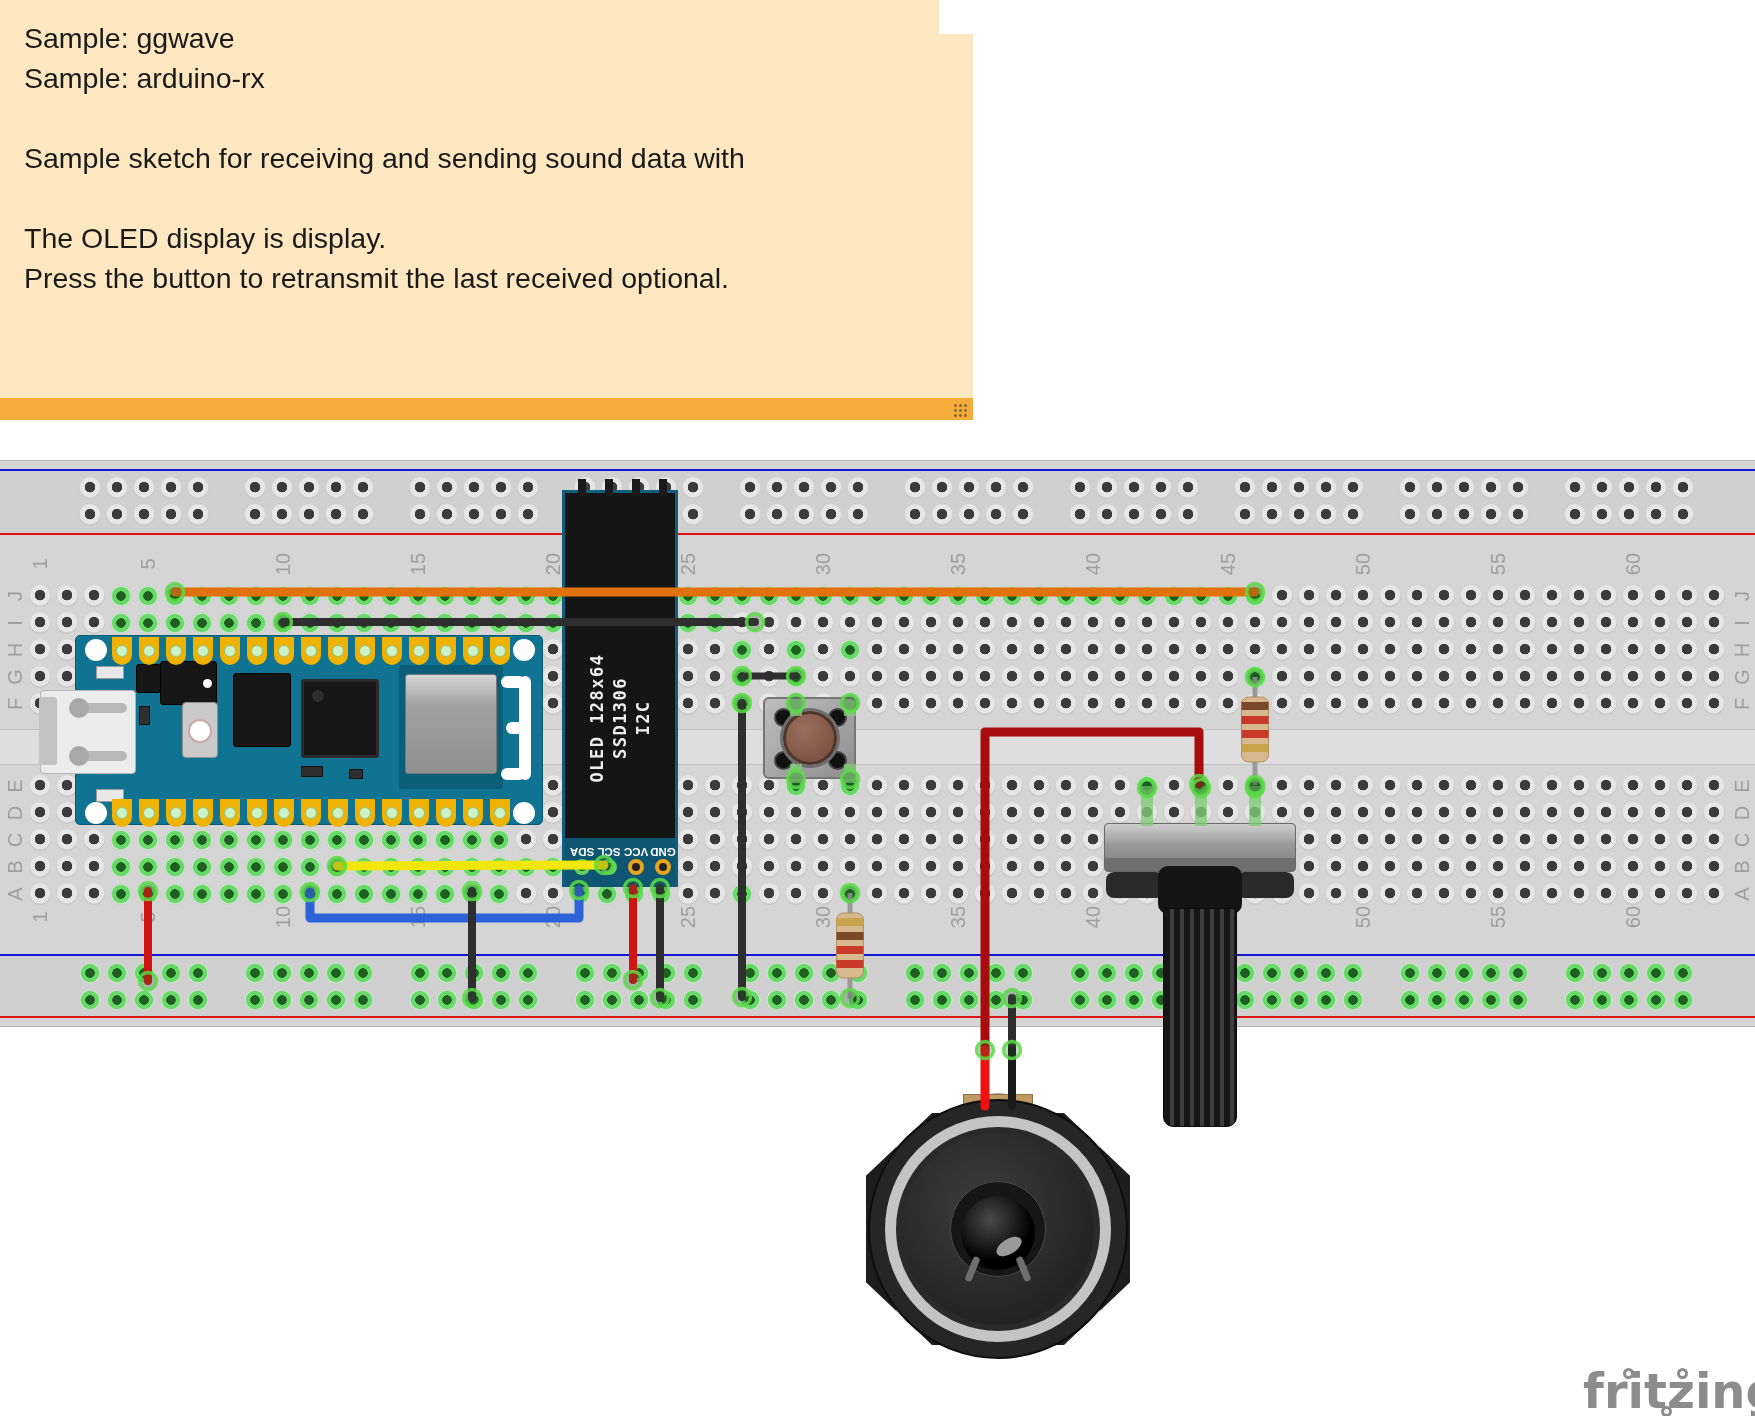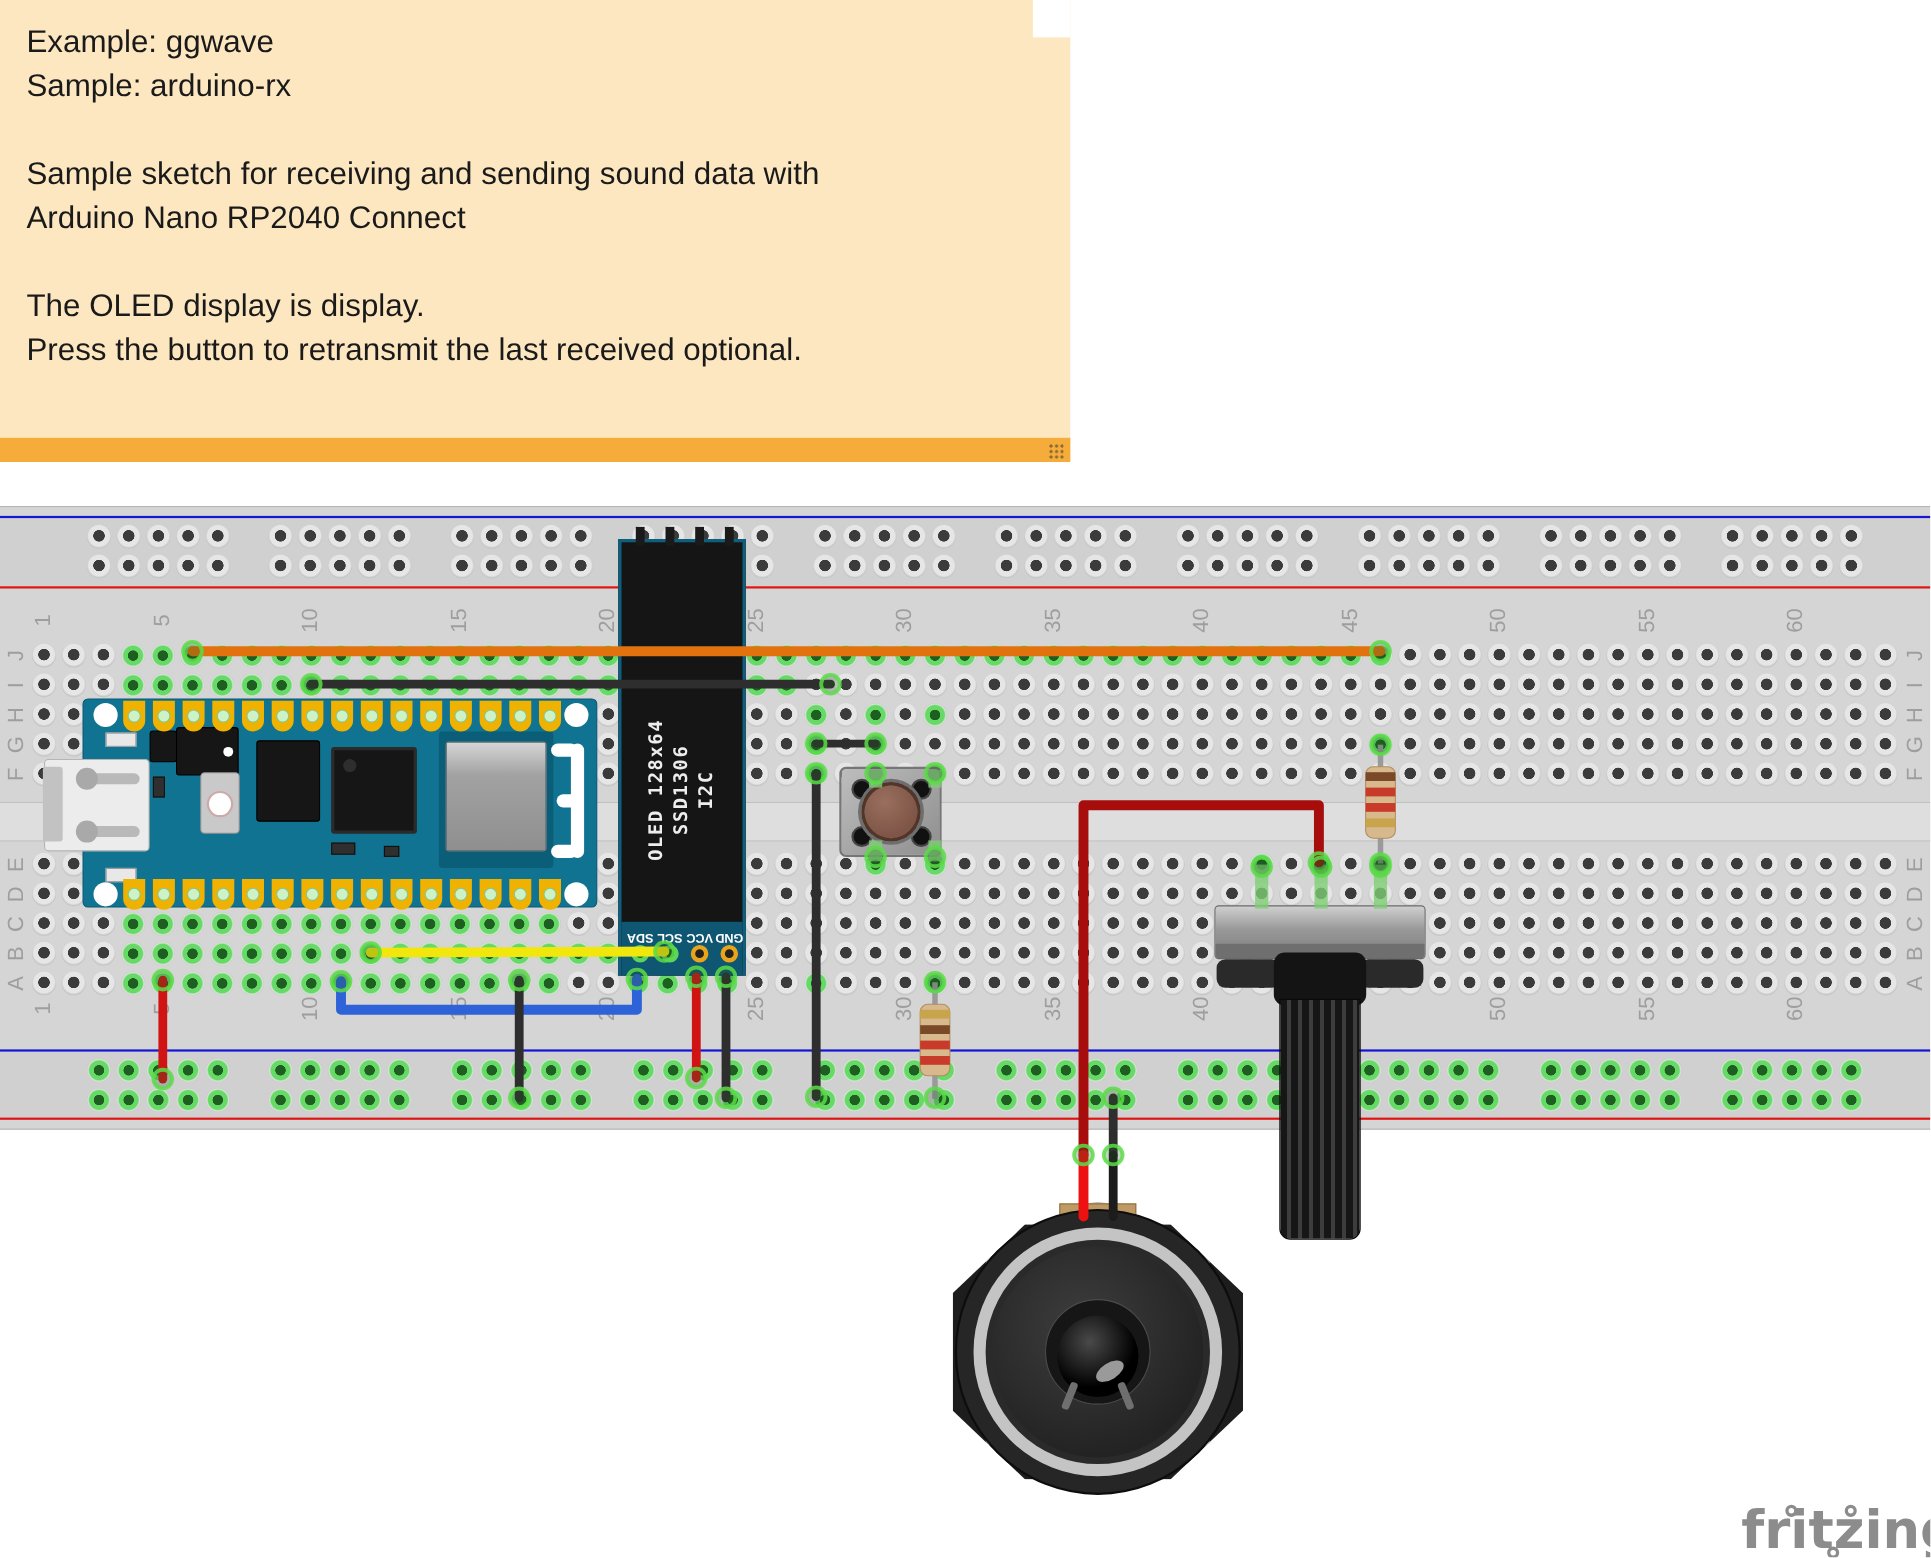--- a/index.html
+++ b/index.html
@@ -1227,25 +1227,24 @@
       <circle cx="850" cy="998" r="8.5" fill="rgba(30,90,30,0.25)" stroke="rgba(90,220,70,0.85)" stroke-width="3.5"></circle>
       <circle cx="796" cy="703" r="8.5" fill="rgba(30,90,30,0.25)" stroke="rgba(90,220,70,0.85)" stroke-width="3.5"></circle>
       <circle cx="850" cy="703" r="8.5" fill="rgba(30,90,30,0.25)" stroke="rgba(90,220,70,0.85)" stroke-width="3.5"></circle>
       <circle cx="796" cy="779" r="8.5" fill="rgba(30,90,30,0.25)" stroke="rgba(90,220,70,0.85)" stroke-width="3.5"></circle>
       <circle cx="850" cy="779" r="8.5" fill="rgba(30,90,30,0.25)" stroke="rgba(90,220,70,0.85)" stroke-width="3.5"></circle>
     </svg>
 
   <div class="note">
     <div class="note-body" style="background: rgb(253, 231, 192);"></div>
     <div class="note-lines">
-        <div class="note-line">Example: ggwave</div>
+        <div class="note-line">Sample: ggwave</div>
         <div class="note-line">Sample: arduino-rx</div>
         <div class="note-line"> </div>
         <div class="note-line">Sample sketch for receiving and sending sound data with</div>
-        <div class="note-line">Arduino Nano RP2040 Connect</div>
         <div class="note-line"> </div>
         <div class="note-line">The OLED display is display.</div>
         <div class="note-line">Press the button to retransmit the last received optional.</div>
       </div>
     <div class="note-corner">
       <div class="note-fold" style="border-left-color: rgb(241, 163, 60);"></div>
     </div>
     <div class="note-bar" style="background: rgb(246, 172, 59);">
       <div class="note-grip"></div>
     </div>

